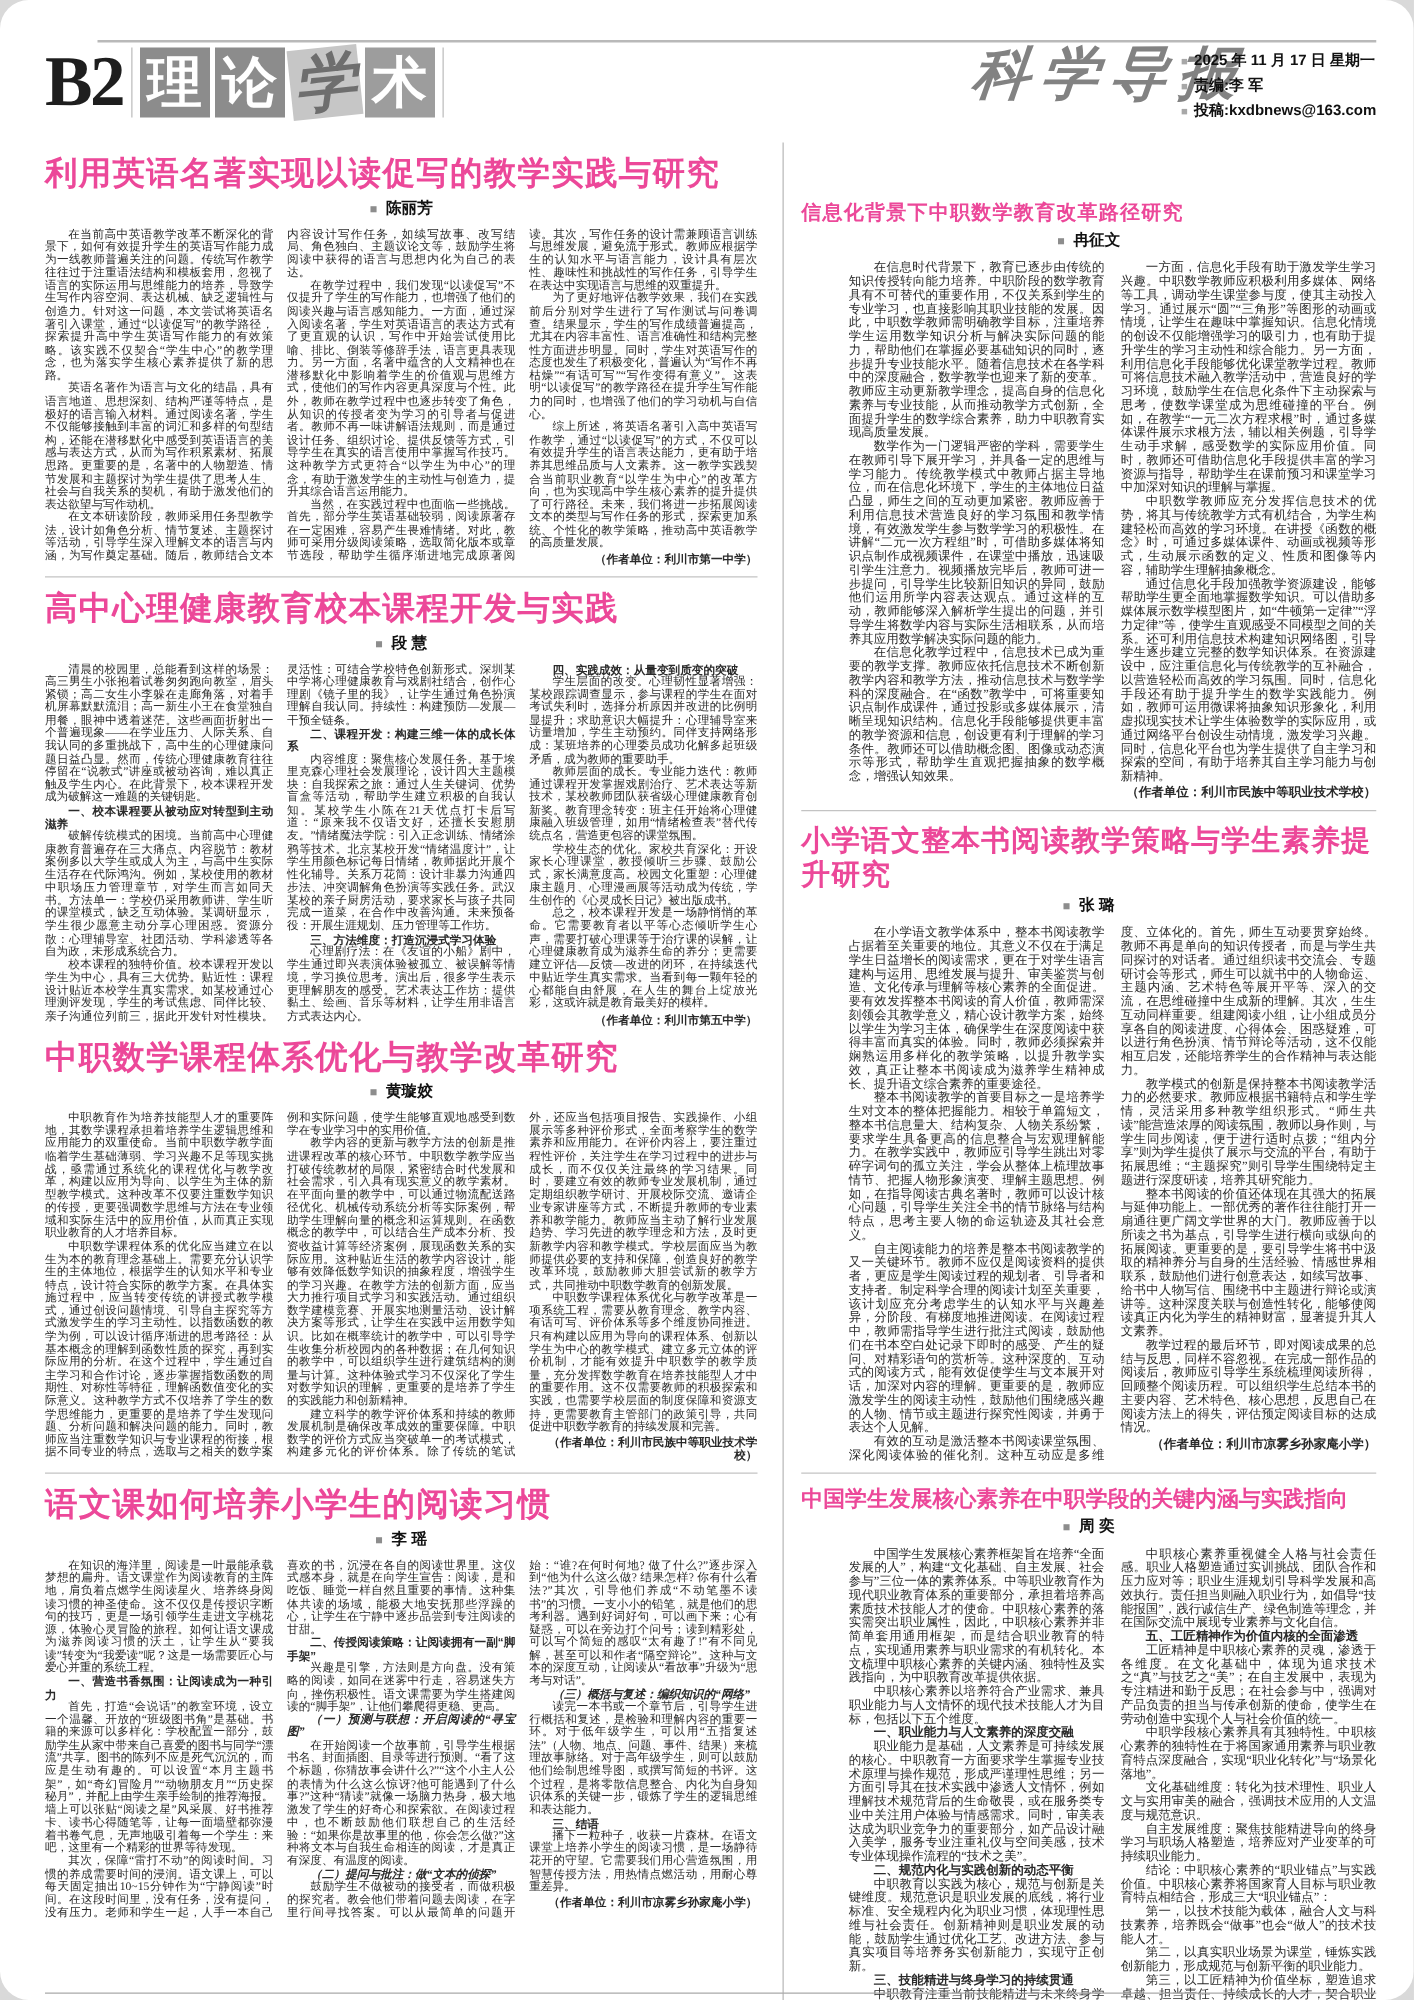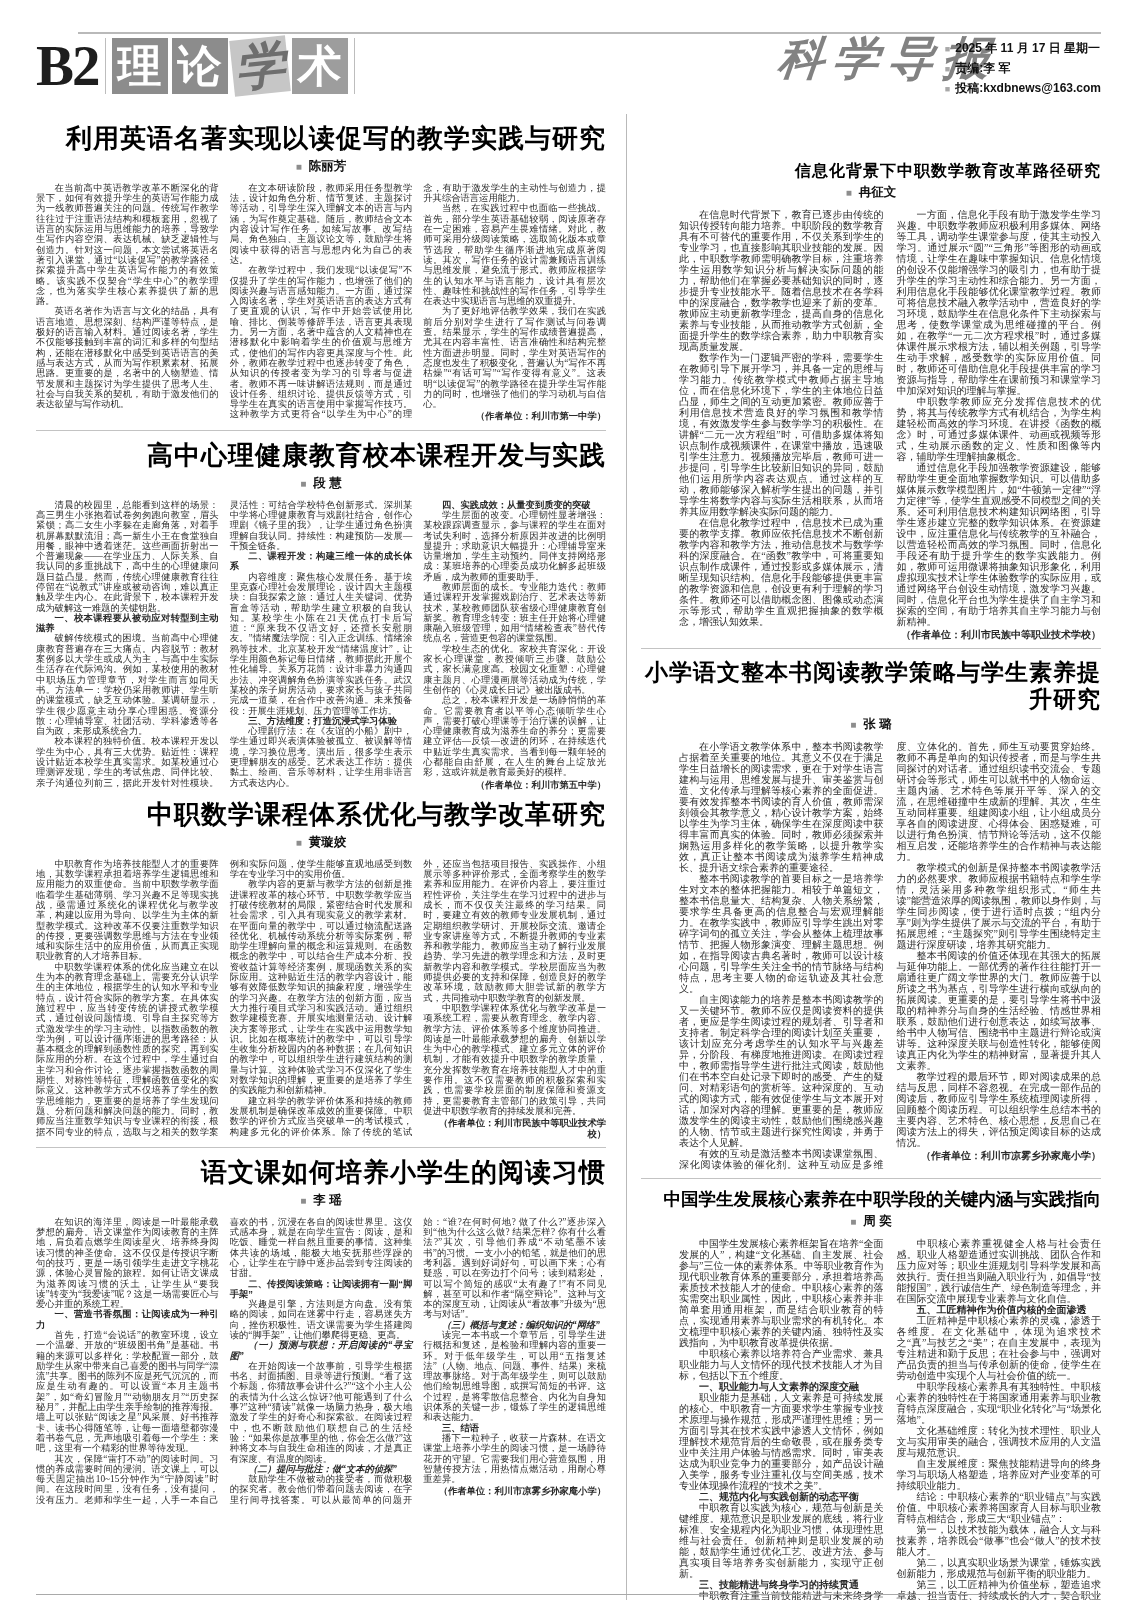--- a/index.html
+++ b/index.html
@@ -1,17 +1,17 @@
 <!DOCTYPE html>
 <html><head>
 <meta charset="utf-8">
 <style>
   html,body{margin:0;padding:0;background:#d9d9d9;}
   .page{width:1131px;height:1600px;background:#ffffff;margin:0 auto;position:relative;
-        font-family:"Liberation Serif",serif;color:#1e1e1e;overflow:hidden;}
+        font-family:"Liberation Serif",serif;color:#1e1e1e;overflow:hidden;border-radius:23px;}
   
   .header{position:relative;height:104px;margin:0 30px 0 36px;}
   .top-rule{position:absolute;top:32px;left:42px;right:0;border-top:2px solid #b9b9b9;}
   .masthead{position:absolute;top:38px;left:0;display:flex;align-items:center;}
   .b2{font-size:57px;line-height:54px;font-weight:bold;font-family:"Liberation Serif",serif;letter-spacing:-2px;}
   .vtick{width:1px;height:56px;background:#bdbdbd;margin:0 6px;}
   .tiles{display:flex;gap:4px;}
   .tile{width:56px;height:56px;display:flex;align-items:center;justify-content:center;
         font-family:"Liberation Sans",sans-serif;font-weight:bold;font-size:44px;color:#fff;}
   .tile.t1,.tile.t2{background:#8c8c8c;}
@@ -21,21 +21,21 @@
               font-weight:bold;font-style:italic;letter-spacing:9px;transform:skewX(-6deg);white-space:nowrap;}
   .meta{position:absolute;top:40px;right:0;font-family:"Liberation Sans",sans-serif;}
   .meta-line{display:flex;align-items:center;gap:5px;font-size:12px;font-weight:bold;margin-bottom:3px;white-space:nowrap;color:#111;}
   .meta-line .sq{color:#a8a8a8;font-size:9px;}
   
   .content{display:flex;margin:10px 30px 0 36px;}
   .col-left{width:590px;padding-right:20px;box-sizing:border-box;}
   .vrule{width:1px;background:#b9b9b9;}
   .col-right{flex:1;padding-left:14px;box-sizing:border-box;}
   .article{margin-bottom:4px;}
-  .title{font-family:"Liberation Sans",sans-serif;font-weight:bold;text-align:right;color:#000000;
+  .title{font-family:"Liberation Sans",sans-serif;font-weight:bold;text-align:left;color:#ec4899;
          margin:10px 0 4px 0;letter-spacing:1px;line-height:1.15;}
   .col-left .title{font-size:26px;}
   .col-right .article[data-idx="0"] .title{font-size:16px;margin-top:48px;}
   .col-right .article[data-idx="1"] .title{font-size:23px;}
   .col-right .article[data-idx="2"] .title{font-size:17.5px;letter-spacing:0;}
   .byline{text-align:center;font-family:"Liberation Sans",sans-serif;font-size:12.5px;font-weight:bold;
           margin:2px 0 8px 0;color:#111;}
   .byline .sq{color:#8d8d8d;margin-right:7px;font-size:10px;}
   .body{text-align:justify;color:#2a2a2a;}
   .cols-3{column-count:3;column-gap:11px;font-size:9.3px;line-height:10.3px;}
@@ -86,20 +86,21 @@
         <article class="article" data-idx="0">
           <h2 class="title">利用英语名著实现以读促写的教学实践与研究</h2>
           <div class="byline"><span class="sq">■</span><span>陈丽芳</span></div>
           <div class="body cols-3">
             <p class="para">在当前高中英语教学改革不断深化的背景下，如何有效提升学生的英语写作能力成为一线教师普遍关注的问题。传统写作教学往往过于注重语法结构和模板套用，忽视了语言的实际运用与思维能力的培养，导致学生写作内容空洞、表达机械、缺乏逻辑性与创造力。针对这一问题，本文尝试将英语名著引入课堂，通过“以读促写”的教学路径，探索提升高中学生英语写作能力的有效策略。该实践不仅契合“学生中心”的教学理念，也为落实学生核心素养提供了新的思路。</p>
             <p class="para">英语名著作为语言与文化的结晶，具有语言地道、思想深刻、结构严谨等特点，是极好的语言输入材料。通过阅读名著，学生不仅能够接触到丰富的词汇和多样的句型结构，还能在潜移默化中感受到英语语言的美感与表达方式，从而为写作积累素材、拓展思路。更重要的是，名著中的人物塑造、情节发展和主题探讨为学生提供了思考人生、社会与自我关系的契机，有助于激发他们的表达欲望与写作动机。</p>
             <p class="para">在文本研读阶段，教师采用任务型教学法，设计如角色分析、情节复述、主题探讨等活动，引导学生深入理解文本的语言与内涵，为写作奠定基础。随后，教师结合文本内容设计写作任务，如续写故事、改写结局、角色独白、主题议论文等，鼓励学生将阅读中获得的语言与思想内化为自己的表达。</p>
             <p class="para">在教学过程中，我们发现“以读促写”不仅提升了学生的写作能力，也增强了他们的阅读兴趣与语言感知能力。一方面，通过深入阅读名著，学生对英语语言的表达方式有了更直观的认识，写作中开始尝试使用比喻、排比、倒装等修辞手法，语言更具表现力。另一方面，名著中蕴含的人文精神也在潜移默化中影响着学生的价值观与思维方式，使他们的写作内容更具深度与个性。此外，教师在教学过程中也逐步转变了角色，从知识的传授者变为学习的引导者与促进者。教师不再一味讲解语法规则，而是通过设计任务、组织讨论、提供反馈等方式，引导学生在真实的语言使用中掌握写作技巧。这种教学方式更符合“以学生为中心”的理念，有助于激发学生的主动性与创造力，提升其综合语言运用能力。</p>
             <p class="para">当然，在实践过程中也面临一些挑战。首先，部分学生英语基础较弱，阅读原著存在一定困难，容易产生畏难情绪。对此，教师可采用分级阅读策略，选取简化版本或章节选段，帮助学生循序渐进地完成原著阅读。其次，写作任务的设计需兼顾语言训练与思维发展，避免流于形式。教师应根据学生的认知水平与语言能力，设计具有层次性、趣味性和挑战性的写作任务，引导学生在表达中实现语言与思维的双重提升。</p>
             <p class="para">为了更好地评估教学效果，我们在实践前后分别对学生进行了写作测试与问卷调查。结果显示，学生的写作成绩普遍提高，尤其在内容丰富性、语言准确性和结构完整性方面进步明显。同时，学生对英语写作的态度也发生了积极变化，普遍认为“写作不再枯燥”“有话可写”“写作变得有意义”。这表明“以读促写”的教学路径在提升学生写作能力的同时，也增强了他们的学习动机与自信心。</p>
+            <p class="para">综上所述，将英语名著引入高中英语写作教学，通过“以读促写”的方式，不仅可以有效提升学生的语言表达能力，更有助于培养其思维品质与人文素养。这一教学实践契合当前职业教育“以学生为中心”的改革方向，也为实现高中学生核心素养的提升提供了可行路径。未来，我们将进一步拓展阅读文本的类型与写作任务的形式，探索更加系统、个性化的教学策略，推动高中英语教学的高质量发展。</p>
             <p class="attr">（作者单位：利川市第一中学）</p>
           </div>
         </article>
         <div class="hr"></div>
         <article class="article" data-idx="1">
           <h2 class="title">高中心理健康教育校本课程开发与实践</h2>
           <div class="byline"><span class="sq">■</span><span>段 慧</span></div>
           <div class="body cols-3">
             <p class="para">清晨的校园里，总能看到这样的场景：高三男生小张抱着试卷匆匆跑向教室，眉头紧锁；高二女生小李躲在走廊角落，对着手机屏幕默默流泪；高一新生小王在食堂独自用餐，眼神中透着迷茫。这些画面折射出一个普遍现象——在学业压力、人际关系、自我认同的多重挑战下，高中生的心理健康问题日益凸显。然而，传统心理健康教育往往停留在“说教式”讲座或被动咨询，难以真正触及学生内心。在此背景下，校本课程开发成为破解这一难题的关键钥匙。</p>
             <p class="head">一、校本课程要从被动应对转型到主动滋养</p>
@@ -118,21 +119,21 @@
           </div>
         </article>
         <article class="article" data-idx="2">
           <h2 class="title">中职数学课程体系优化与教学改革研究</h2>
           <div class="byline"><span class="sq">■</span><span>黄璇姣</span></div>
           <div class="body cols-3">
             <p class="para">中职教育作为培养技能型人才的重要阵地，其数学课程承担着培养学生逻辑思维和应用能力的双重使命。当前中职数学教学面临着学生基础薄弱、学习兴趣不足等现实挑战，亟需通过系统化的课程优化与教学改革，构建以应用为导向、以学生为主体的新型教学模式。这种改革不仅要注重数学知识的传授，更要强调数学思维与方法在专业领域和实际生活中的应用价值，从而真正实现职业教育的人才培养目标。</p>
             <p class="para">中职数学课程体系的优化应当建立在以生为本的教育理念基础上。需要充分认识学生的主体地位，根据学生的认知水平和专业特点，设计符合实际的教学方案。在具体实施过程中，应当转变传统的讲授式教学模式，通过创设问题情境、引导自主探究等方式激发学生的学习主动性。以指数函数的教学为例，可以设计循序渐进的思考路径：从基本概念的理解到函数性质的探究，再到实际应用的分析。在这个过程中，学生通过自主学习和合作讨论，逐步掌握指数函数的周期性、对称性等特征，理解函数值变化的实际意义。这种教学方式不仅培养了学生的数学思维能力，更重要的是培养了学生发现问题、分析问题和解决问题的能力。同时，教师应当注重数学知识与专业课程的衔接，根据不同专业的特点，选取与之相关的数学案例和实际问题，使学生能够直观地感受到数学在专业学习中的实用价值。</p>
             <p class="para">教学内容的更新与教学方法的创新是推进课程改革的核心环节。中职数学教学应当打破传统教材的局限，紧密结合时代发展和社会需求，引入具有现实意义的教学素材。在平面向量的教学中，可以通过物流配送路径优化、机械传动系统分析等实际案例，帮助学生理解向量的概念和运算规则。在函数概念的教学中，可以结合生产成本分析、投资收益计算等经济案例，展现函数关系的实际应用。这种贴近生活的教学内容设计，能够有效降低数学知识的抽象程度，增强学生的学习兴趣。在教学方法的创新方面，应当大力推行项目式学习和实践活动。通过组织数学建模竞赛、开展实地测量活动、设计解决方案等形式，让学生在实践中运用数学知识。比如在概率统计的教学中，可以引导学生收集分析校园内的各种数据；在几何知识的教学中，可以组织学生进行建筑结构的测量与计算。这种体验式学习不仅深化了学生对数学知识的理解，更重要的是培养了学生的实践能力和创新精神。</p>
             <p class="para">建立科学的教学评价体系和持续的教师发展机制是确保改革成效的重要保障。中职数学的评价方式应当突破单一的考试模式，构建多元化的评价体系。除了传统的笔试外，还应当包括项目报告、实践操作、小组展示等多种评价形式，全面考察学生的数学素养和应用能力。在评价内容上，要注重过程性评价，关注学生在学习过程中的进步与成长，而不仅仅关注最终的学习结果。同时，要建立有效的教师专业发展机制，通过定期组织教学研讨、开展校际交流、邀请企业专家讲座等方式，不断提升教师的专业素养和教学能力。教师应当主动了解行业发展趋势、学习先进的教学理念和方法，及时更新教学内容和教学模式。学校层面应当为教师提供必要的支持和保障，创造良好的教学改革环境，鼓励教师大胆尝试新的教学方式，共同推动中职数学教育的创新发展。</p>
-            <p class="para">中职数学课程体系优化与教学改革是一项系统工程，需要从教育理念、教学内容、教学方法、评价体系等多个维度协同推进。阅读是一叶最能承载梦想的扁舟、创新以学生为中心的教学模式、建立多元立体的评价机制，才能有效提升中职数学的教学质量，充分发挥数学教育在培养技能型人才中的重要作用。这不仅需要教师的积极探索和实践，也需要学校层面的制度保障和资源支持，更需要教育主管部门的政策引导，共同促进中职数学教育的持续发展和完善。</p>
+            <p class="para">中职数学课程体系优化与教学改革是一项系统工程，需要从教育理念、教学内容、有话可写、评价体系等多个维度协同推进。只有构建以应用为导向的课程体系、创新以学生为中心的教学模式、建立多元立体的评价机制，才能有效提升中职数学的教学质量，充分发挥数学教育在培养技能型人才中的重要作用。这不仅需要教师的积极探索和实践，也需要学校层面的制度保障和资源支持，更需要教育主管部门的政策引导，共同促进中职数学教育的持续发展和完善。</p>
             <p class="attr">（作者单位：利川市民族中等职业技术学校）</p>
           </div>
         </article>
         <div class="hr"></div>
         <article class="article" data-idx="3">
           <h2 class="title">语文课如何培养小学生的阅读习惯</h2>
           <div class="byline"><span class="sq">■</span><span>李 瑶</span></div>
           <div class="body cols-3">
             <p class="para">在知识的海洋里，阅读是一叶最能承载梦想的扁舟。语文课堂作为阅读教育的主阵地，肩负着点燃学生阅读星火、培养终身阅读习惯的神圣使命。这不仅仅是传授识字断句的技巧，更是一场引领学生走进文字桃花源，体验心灵冒险的旅程。如何让语文课成为滋养阅读习惯的沃土，让学生从“要我读”转变为“我爱读”呢？这是一场需要匠心与爱心并重的系统工程。</p>
             <p class="head">一、营造书香氛围：让阅读成为一种引力</p>

